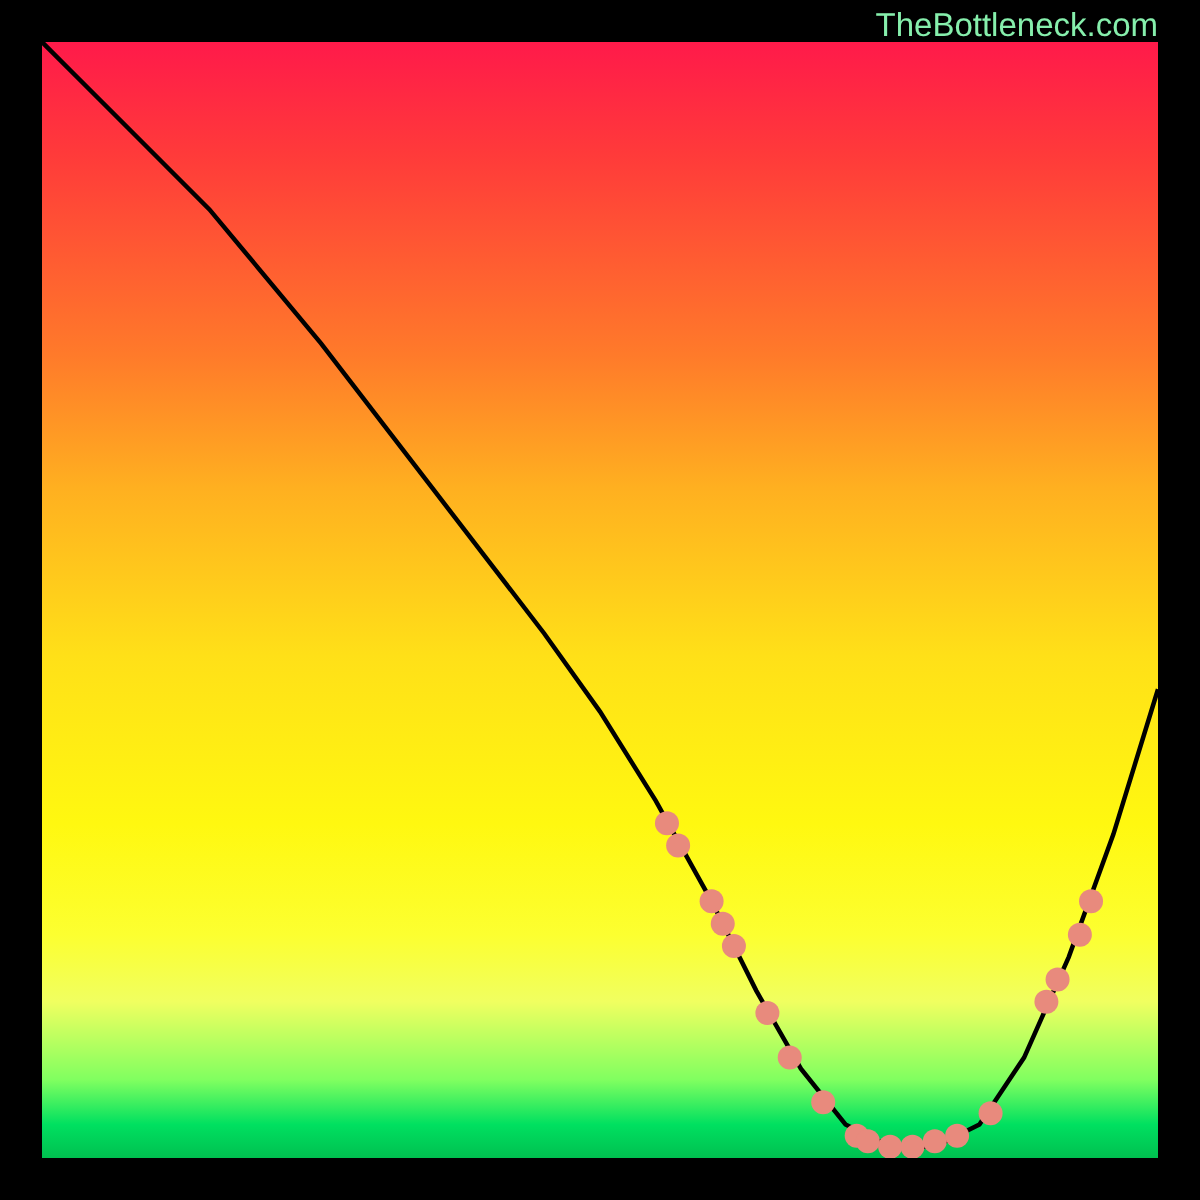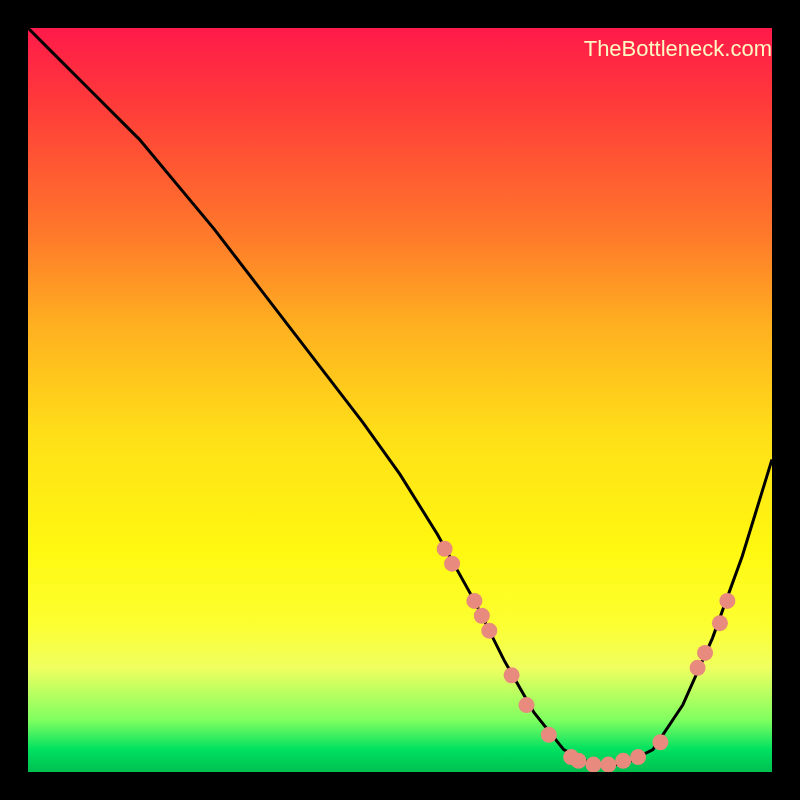--- a/index.html
+++ b/index.html
@@ -7,25 +7,24 @@
     width: 800px;
     height: 800px;
     background: #000;
     position: relative;
     font-family: -apple-system, BlinkMacSystemFont, "Segoe UI", Arial, sans-serif;
   }
   .attribution {
     position: absolute;
     top: 4px;
     right: 28px;
-    color: #fef9c3;
+    color: #86efac;
     font-size: 22px;
     font-weight: 500;
     z-index: 10;
-    margin-top: 32px;
   }
   .plot-area {
     position: absolute;
     top: 28px;
     left: 28px;
     width: 744px;
     height: 744px;
     overflow: hidden;
   }
   .gradient-bg {

